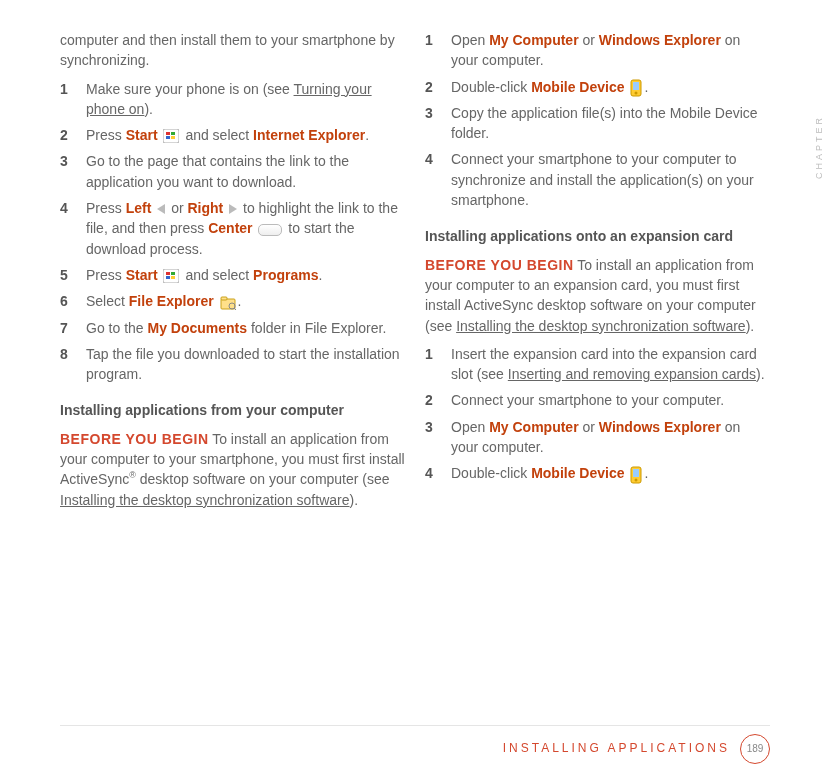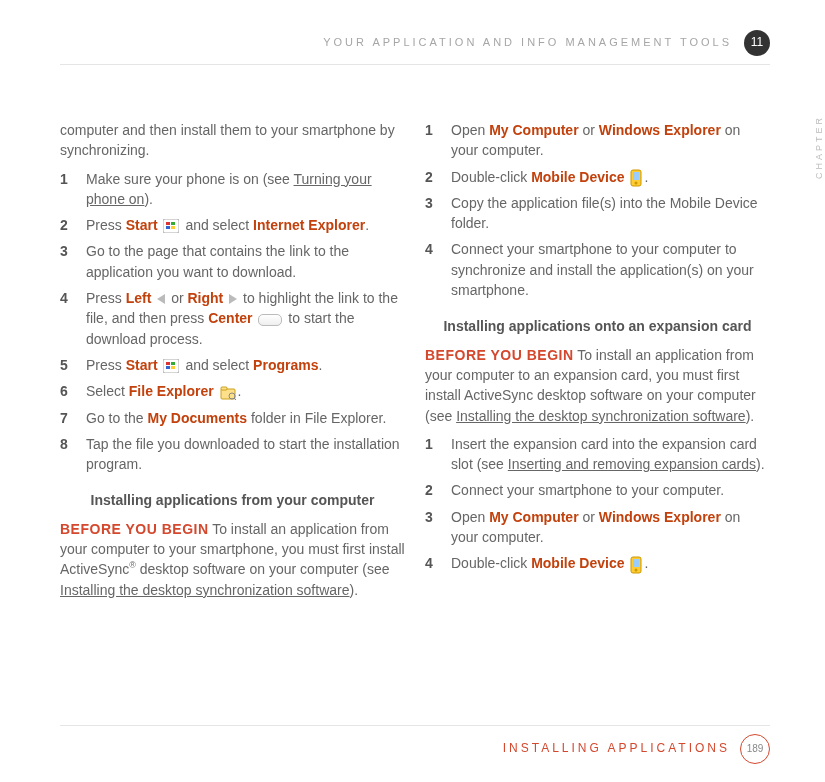--- a/index.html
+++ b/index.html
@@ -74,21 +74,21 @@
     margin-bottom: 6px;
   }
   ol > li .num {
     font-weight: bold;
     color: #555;
     width: 14px;
     flex-shrink: 0;
   }
   ol > li .body { flex: 1; }
   .b { font-weight: bold; color: #c2410c; }
-  .section-head { font-weight: bold; color: #555; margin: 16px 0 8px 0; text-align: center; }
+  .section-head { font-weight: bold; color: #555; margin: 16px 0 8px 0; }
   .before { font-weight: bold; color: #d4482e; letter-spacing: 0.5px; }
   .ulink { text-decoration: underline; }
   .sup { font-size: 9px; vertical-align: super; }
   .icon {
     display: inline-flex;
     vertical-align: middle;
     margin: 0 2px;
   }
   .icon svg { display: block; }
 
@@ -137,24 +137,20 @@
     display: flex;
     align-items: center;
     justify-content: center;
   }
 </style>
 </head>
 <body>
 
 <div class="page">
 
-  <div class="header-row">
-    <div class="header-label">YOUR APPLICATION AND INFO MANAGEMENT TOOLS</div>
-    <div class="chapter-badge">11</div>
-  </div>
   <div class="chapter-side">CHAPTER</div>
 
   <div class="columns">
 
     <div class="col">
       <p>computer and then install them to your smartphone by synchronizing.</p>
 
       <ol>
         <li>
           <span class="num">1</span>

